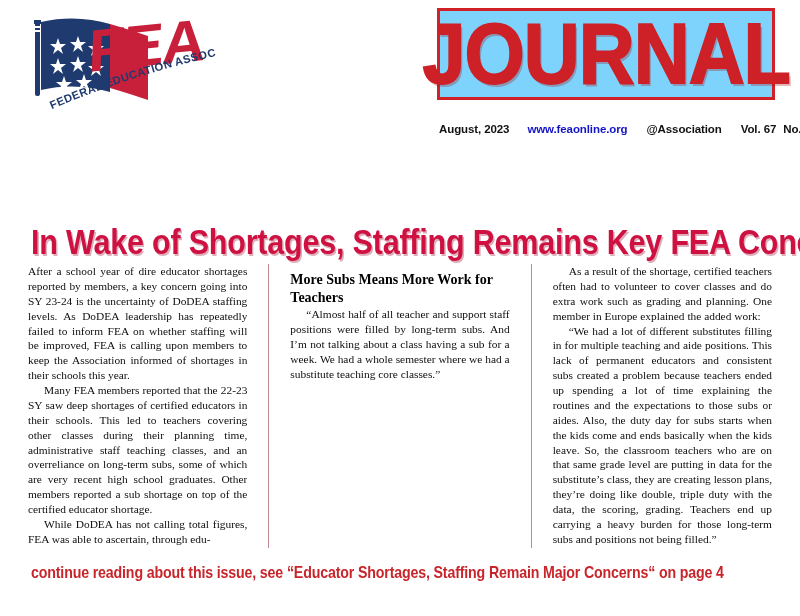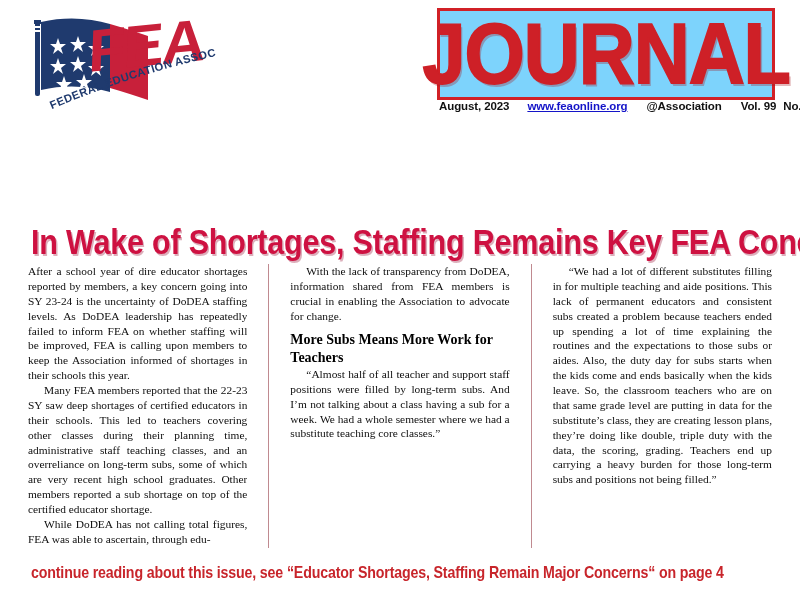--- a/index.html
+++ b/index.html
@@ -57,32 +57,32 @@
     line-height: 0.92;
     color: #CE2027;
     letter-spacing: -1px;
     transform: scaleX(1.02) scaleY(1.13);
     transform-origin: center;
     text-shadow: 2px 2px 0 rgba(160,20,25,0.30);
     white-space: nowrap;
     -webkit-text-stroke: 1.6px #CE2027;
   }
   .journal-meta {
-    margin-top: 0;
+    margin-top: 23px;
     font-family: "Liberation Sans", sans-serif;
     font-weight: bold;
     font-size: 11.5px;
     color: #111111;
     display: flex;
     align-items: baseline;
     white-space: nowrap;
     letter-spacing: -0.1px;
   }
   .jm-date   { margin-left: 2px; }
-  .jm-url    { color: #1414C8; text-decoration: underline; margin-left: 18px; cursor: pointer; }
+  .jm-url    { color: #1414C8; margin-left: 18px; cursor: pointer; }
   .jm-handle { color: #111111; margin-left: 19px; }
   .jm-vol    { color: #111111; margin-left: 19px; }
   .jm-no     { color: #111111; margin-left: 7px; }
 
   
   .headline {
     position: absolute;
     left: 31px;
     top: 224px;
     width: 742px;
@@ -198,44 +198,44 @@
   </div>
 
   <div class="journal-block">
     <div class="journal-box">
       <span class="journal-word">JOURNAL</span>
     </div>
     <div class="journal-meta">
       <span class="jm-date">August, 2023</span>
       <span class="jm-url">www.feaonline.org</span>
       <span class="jm-handle">@Association</span>
-      <span class="jm-vol">Vol. 99</span>
+      <span class="jm-vol">Vol. 67</span>
       <span class="jm-no">No. 1</span>
     </div>
   </div>
 </div>
 
 <div class="headline">In Wake of Shortages, Staffing Remains Key FEA Concern</div>
 
 <div class="columns">
 
   <div class="col">
     <p class="noindent">After a school year of dire educator shortages reported by members, a key concern going into SY 23-24 is the uncertainty of DoDEA staffing levels. As DoDEA leadership has repeatedly failed to inform FEA on whether staffing will be improved, FEA is calling upon members to keep the Association informed of shortages in their schools this year.</p>
     <p>Many FEA members reported that the 22-23 SY saw deep shortages of certified educators in their schools. This led to teachers covering other classes during their planning time, administrative staff teaching classes, and an overreliance on long-term subs, some of which are very recent high school graduates. Other members reported a sub shortage on top of the certified educator shortage.</p>
     <p>While DoDEA has not calling total figures, FEA was able to ascertain, through edu-</p>
   </div>
 
   <div class="col-divider"></div>
 
   <div class="col">
-    <p>With the lack of transparency from DoDEA, information shared from FEA members is crucial in enabling the Association to advocate for change.</p>
     <h3>More Subs Means More Work for Teachers</h3>
     <p>“Almost half of all teacher and support staff positions were filled by long-term subs. And I’m not talking about a class having a sub for a week. We had a whole semester where we had a substitute teaching core classes.”</p>
   </div>
 
   <div class="col-divider"></div>
 
   <div class="col">
+    <p class="noindent" style="text-indent:16px">As a result of the shortage, certified teachers often had to volunteer to cover classes and do extra work such as grading and planning. One member in Europe explained the added work:</p>
     <p>“We had a lot of different substitutes filling in for multiple teaching and aide positions. This lack of permanent educators and consistent subs created a problem because teachers ended up spending a lot of time explaining the routines and the expectations to those subs or aides. Also, the duty day for subs starts when the kids come and ends basically when the kids leave. So, the classroom teachers who are on that same grade level are putting in data for the substitute’s class, they are creating lesson plans, they’re doing like double, triple duty with the data, the scoring, grading. Teachers end up carrying a heavy burden for those long-term subs and positions not being filled.”</p>
   </div>
 </div>
 
 <div class="footer">continue reading about this issue, see “Educator Shortages, Staffing Remain Major Concerns“ on page 4</div>
 
 </body></html>

